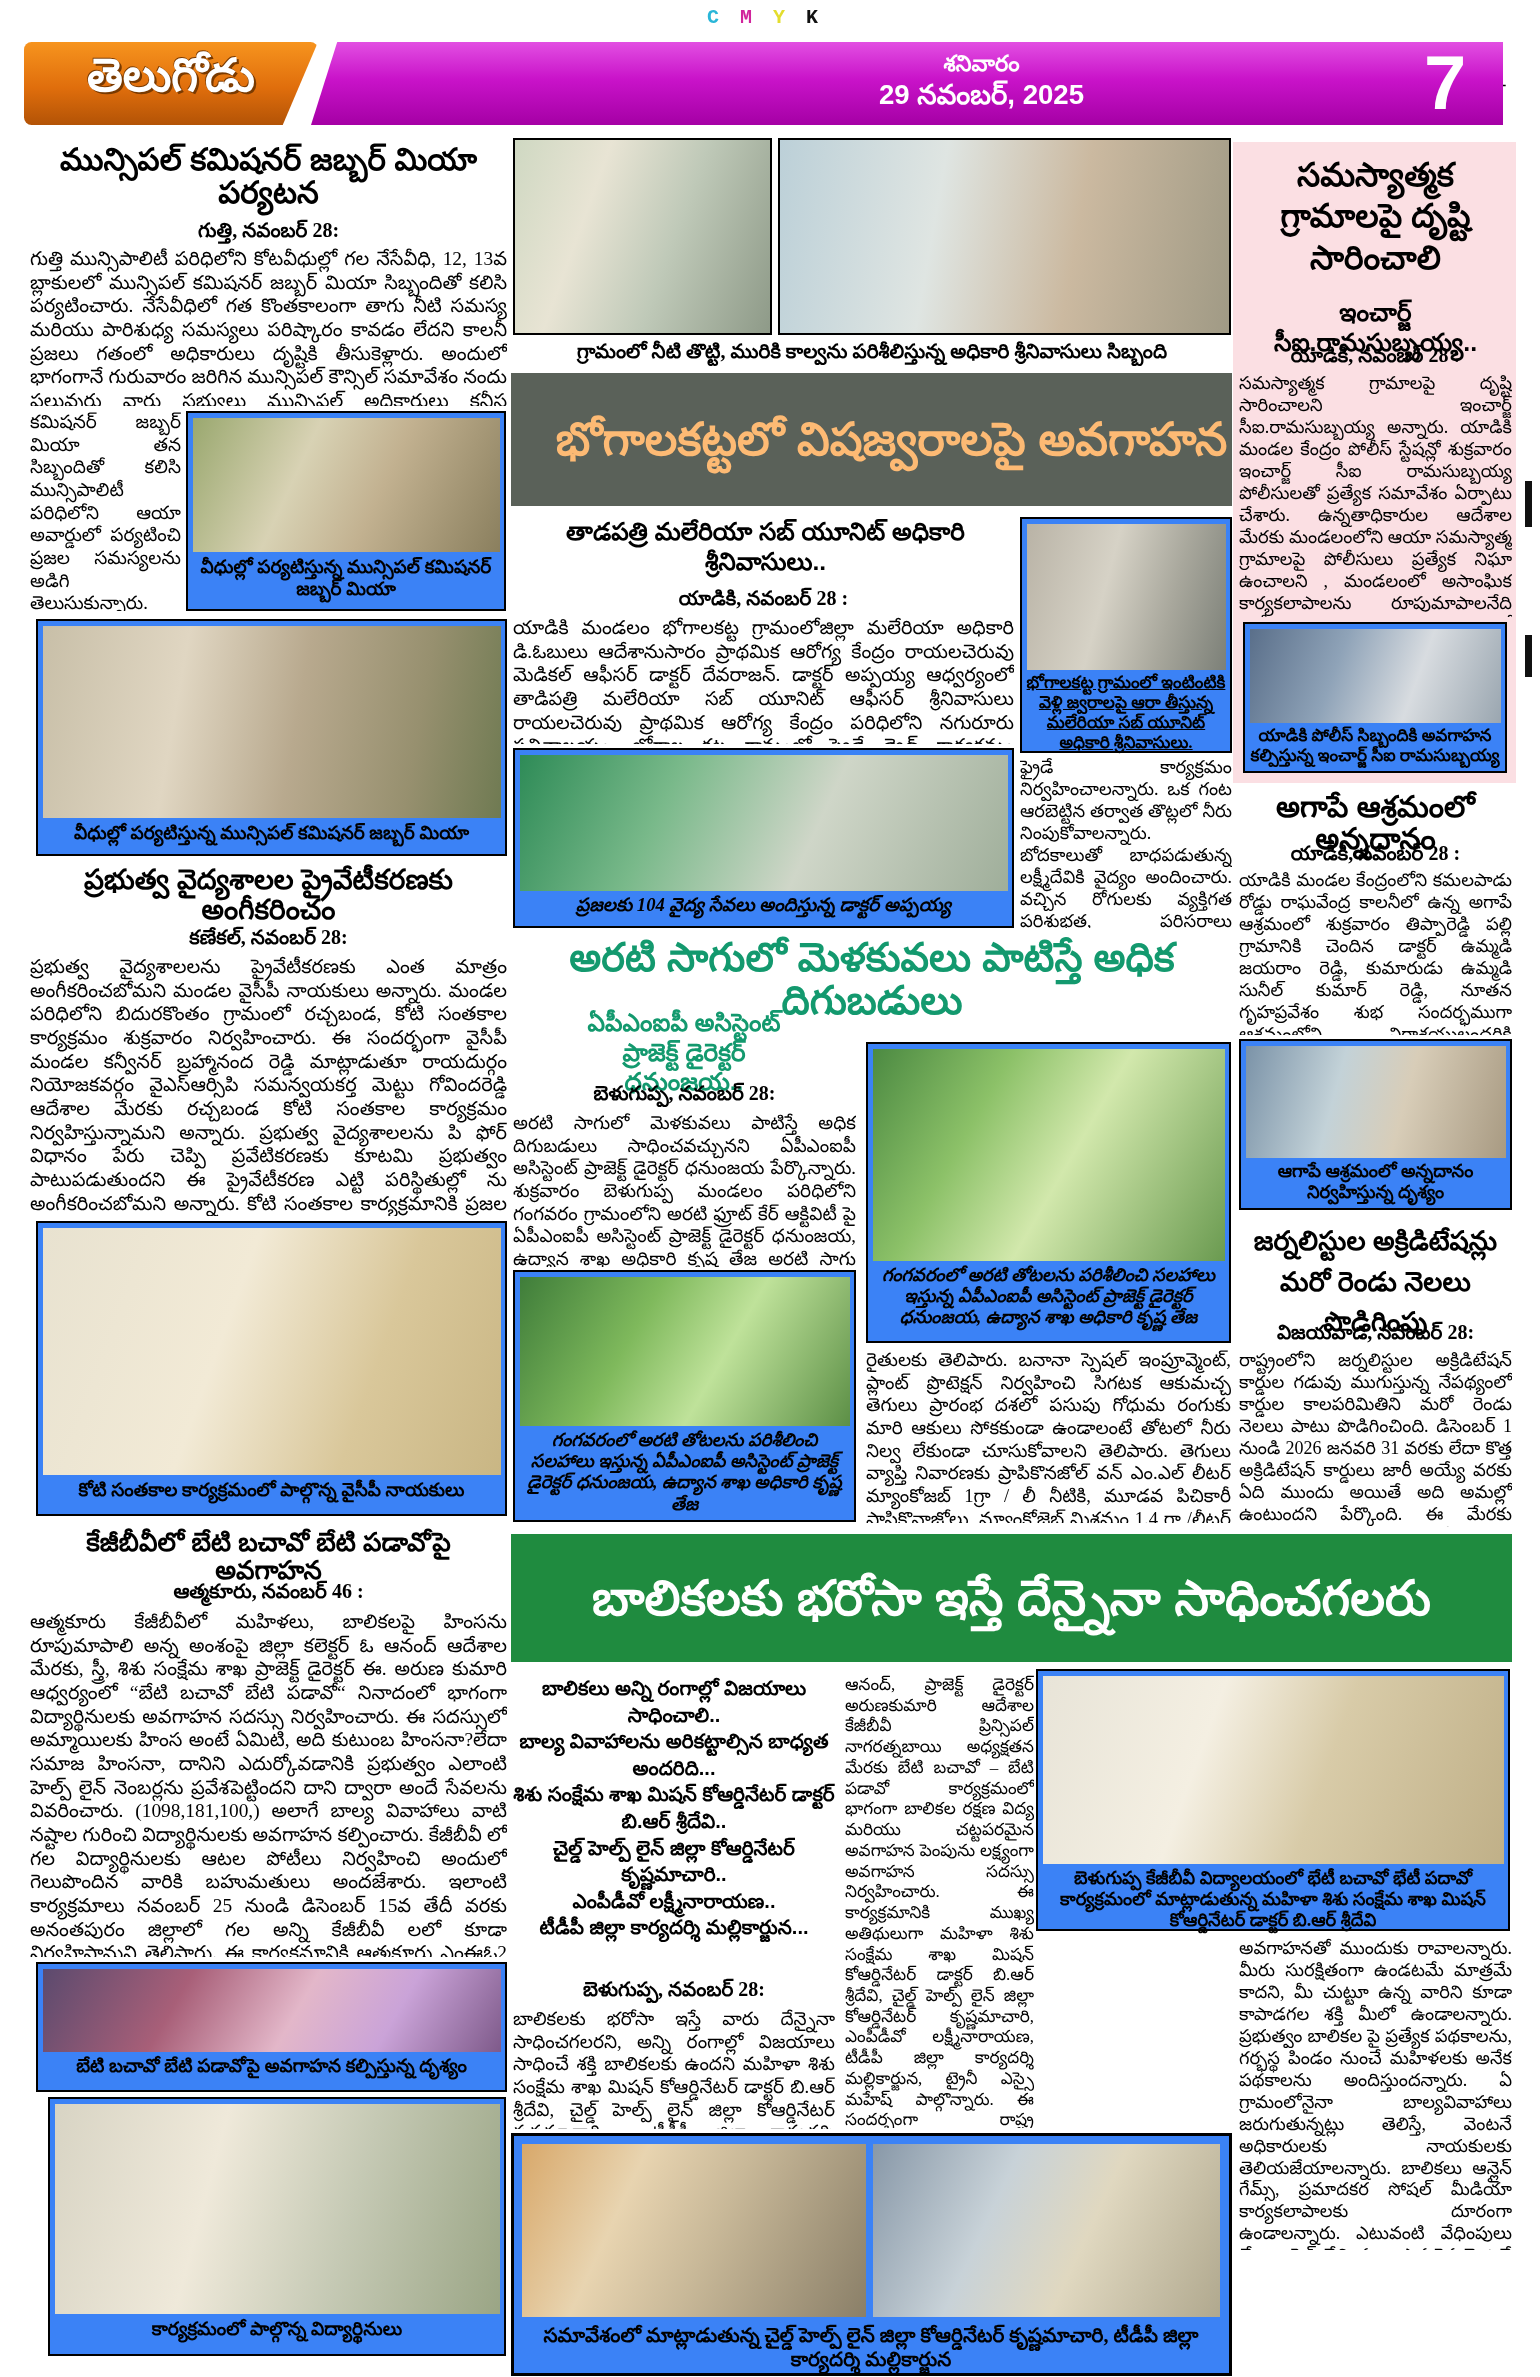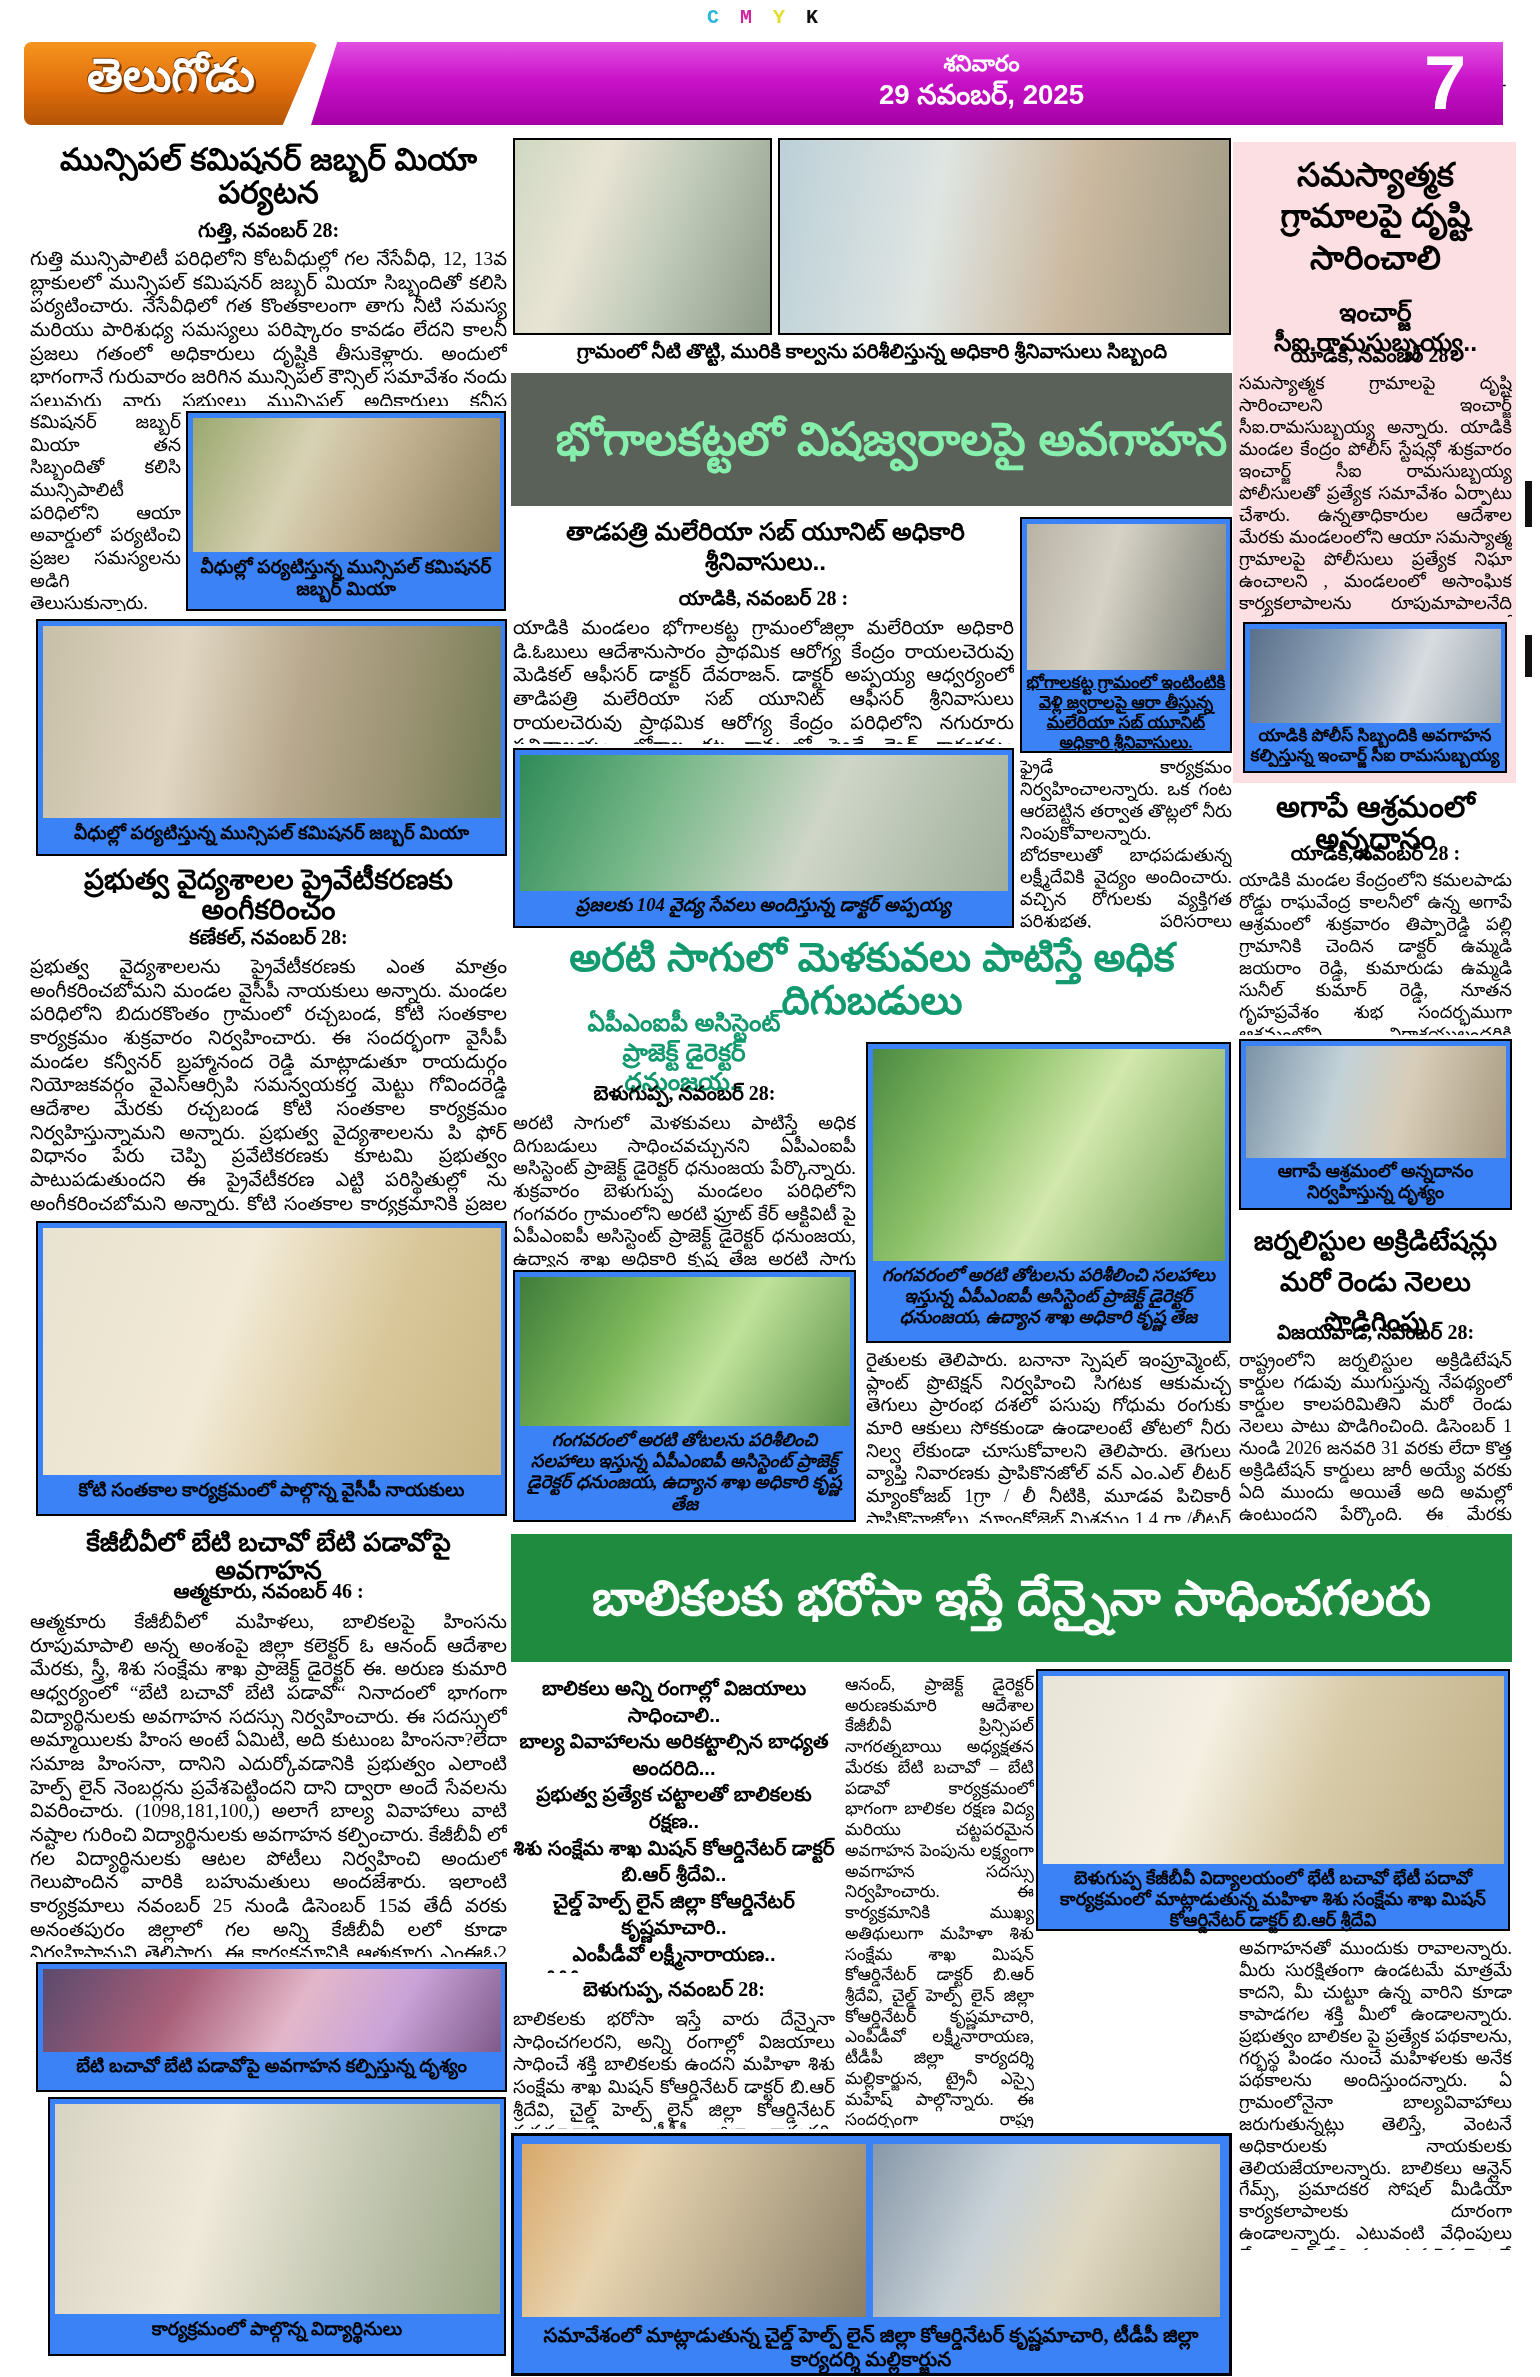--- a/index.html
+++ b/index.html
@@ -99,21 +99,21 @@
   <div class="abs photo-box" style="left:48px;top:2097px;width:458px;height:259px;">
     <div class="photo ph-e" style="height:210px;"></div>
     <div class="caption" style="padding-top:4.5px;">కార్యక్రమంలో పాల్గొన్న విద్యార్థినులు</div>
   </div>
 
   <div class="abs frame ph-f" style="left:513px;top:138px;width:259px;height:197px;"></div>
   <div class="abs frame ph-g" style="left:778px;top:138px;width:453px;height:197px;"></div>
   <div class="abs caption" style="left:513px;top:340px;width:718px;font-size:20px;">గ్రామంలో నీటి తొట్టి, మురికి కాల్వను పరిశీలిస్తున్న అధికారి శ్రీనివాసులు సిబ్బంది</div>
 
   <div class="abs" style="left:511px;top:373px;width:721px;height:133px;background:#5a6159;">
-    <div class="headline" style="color:#86efac;font-size:46px;line-height:133px;padding-left:40px;">భోగాలకట్టలో విషజ్వరాలపై అవగాహన</div>
+    <div class="headline" style="color:#fdba74;font-size:46px;line-height:133px;padding-left:40px;">భోగాలకట్టలో విషజ్వరాలపై అవగాహన</div>
   </div>
 
   <div class="abs subhead" style="left:557px;top:517px;width:417px;font-size:24.6px;">తాడపత్రి మలేరియా సబ్ యూనిట్ అధికారి శ్రీనివాసులు..</div>
   <div class="abs dateline" style="left:513px;top:587px;width:501px;">యాడికి, నవంబర్ 28 :</div>
   <div class="abs bodytxt" style="left:513px;top:616px;width:501px;height:128px;">యాడికి మండలం భోగాలకట్ట గ్రామంలోజిల్లా మలేరియా అధికారి డి.ఓబులు ఆదేశానుసారం ప్రాథమిక ఆరోగ్య కేంద్రం రాయలచెరువు మెడికల్ ఆఫీసర్ డాక్టర్ దేవరాజన్. డాక్టర్ అప్పయ్య ఆధ్వర్యంలో తాడిపత్రి మలేరియా సబ్ యూనిట్ ఆఫీసర్ శ్రీనివాసులు రాయలచెరువు ప్రాథమిక ఆరోగ్య కేంద్రం పరిధిలోని నగురూరు సచివాలయం, భోగాల కట్ట గ్రామంలో ఫ్రైడే డ్రైడ్ కార్యక్రమం నిర్వహించారు. ప్రతి శుక్రవారం</div>
   <div class="abs photo-box" style="left:513px;top:748px;width:501px;height:180px;">
     <div class="photo ph-h" style="height:136px;"></div>
     <div class="caption" style="padding-top:3.7px;font-style:italic;">ప్రజలకు 104 వైద్య సేవలు అందిస్తున్న డాక్టర్ అప్పయ్య</div>
   </div>
   <div class="abs photo-box" style="left:1020px;top:517px;width:212px;height:236px;">
@@ -136,21 +136,20 @@
   </div>
   <div class="abs bodytxt" style="left:866px;top:1349px;width:365px;height:174px;font-size:18.6px;">రైతులకు తెలిపారు. బనానా స్పెషల్ ఇంప్రూవ్మెంట్, ప్లాంట్ ప్రొటెక్షన్ నిర్వహించి సిగటక ఆకుమచ్చ తెగులు ప్రారంభ దశలో పసుపు గోధుమ రంగుకు మారి ఆకులు సోకకుండా ఉండాలంటే తోటలో నీరు నిల్వ లేకుండా చూసుకోవాలని తెలిపారు. తెగులు వ్యాప్తి నివారణకు ప్రాపికొనజోల్ వన్ ఎం.ఎల్ లీటర్ మ్యాంకోజబ్ 1గ్రా / లీ నీటికి, మూడవ పిచికారీ ప్రాపికొనాజోలు, మ్యాంకోజెబ్ మిశ్రమం 1.4 గ్రా /లీటర్ నీటికి, ఐదవ పిచికారీ హైడ్రోక్లోప్రొఫిన్ 133 ఎపోనికానాజోల్ 50 ఎస్.ఎ మినరల్ ఆయిల్ పిచికారి చేయాలని రైతులకు సూచించారు. ఈ కార్యక్రమంలో ఏపీఎంపీ అసిస్టెంట్ ప్రాజెక్ట్ డైరెక్టర్ ధనుంజయ, ఉద్యాన శాఖ అధికారి కృష్ణ తేజ, ఏపీఎంపి అధికారి మల్లేష్,ఆర్.ఎస్ కే సిబ్బంది,రైతులు పాల్గొన్నారు.</div>
 
   <div class="abs" style="left:511px;top:1534px;width:1001px;height:128px;background:#1f8b3f;">
     <div class="headline" style="color:#fff;font-size:49px;line-height:128px;">బాలికలకు భరోసా ఇస్తే దేన్నైనా సాధించగలరు</div>
   </div>
 
   <div class="abs" style="left:513px;top:1675px;width:322px;height:298px;overflow:hidden;text-align:center;font-family:'Liberation Sans',sans-serif;font-weight:800;font-size:20px;line-height:1.33;">
     <div>బాలికలు అన్ని రంగాల్లో విజయాలు సాధించాలి..</div>
     <div>బాల్య వివాహాలను అరికట్టాల్సిన బాధ్యత అందరిది...</div>
-    <div>ప్రభుత్వ ప్రత్యేక చట్టాలతో బాలికలకు రక్షణ..</div>
     <div>శిశు సంక్షేమ శాఖ మిషన్ కోఆర్డినేటర్ డాక్టర్ బి.ఆర్ శ్రీదేవి..</div>
     <div>చైల్డ్ హెల్ప్ లైన్ జిల్లా కోఆర్డినేటర్ కృష్ణమాచారి..</div>
     <div>ఎంపీడీవో లక్ష్మీనారాయణ..</div>
     <div>టీడీపీ జిల్లా కార్యదర్శి మల్లికార్జున...</div>
 
   </div>
   <div class="abs dateline" style="left:513px;top:1978px;width:322px;">బెళుగుప్ప, నవంబర్ 28:</div>
   <div class="abs bodytxt" style="left:513px;top:2008px;width:322px;height:121px;font-size:18.6px;">బాలికలకు భరోసా ఇస్తే వారు దేన్నైనా సాధించగలరని, అన్ని రంగాల్లో విజయాలు సాధించే శక్తి బాలికలకు ఉందని మహిళా శిశు సంక్షేమ శాఖ మిషన్ కోఆర్డినేటర్ డాక్టర్ బి.ఆర్ శ్రీదేవి, చైల్డ్ హెల్ప్ లైన్ జిల్లా కోఆర్డినేటర్ కృష్ణమాచారి , టీడీపీ జిల్లా కార్యదర్శి మల్లికార్జున, ట్రైనీ ఎస్సై మహేష్ పేర్కొన్నారు. శుక్రవారం మండల కేంద్రమైన బెళుగుప్ప కేజీబీవీ విద్యాలయంలో జిల్లా కలెక్టర్ ఓ.</div>
   <div class="abs bodytxt" style="left:845px;top:1675px;width:189px;height:453px;font-size:17px;">ఆనంద్, ప్రాజెక్ట్ డైరెక్టర్ అరుణకుమారి ఆదేశాల కేజీబీవీ ప్రిన్సిపల్ నాగరత్నబాయి అధ్యక్షతన మేరకు బేటి బచావో – బేటి పడావో కార్యక్రమంలో భాగంగా బాలికల రక్షణ విద్య మరియు చట్టపరమైన అవగాహన పెంపును లక్ష్యంగా అవగాహన సదస్సు నిర్వహించారు. ఈ కార్యక్రమానికి ముఖ్య అతిథులుగా మహిళా శిశు సంక్షేమ శాఖ మిషన్ కోఆర్డినేటర్ డాక్టర్ బి.ఆర్ శ్రీదేవి, చైల్డ్ హెల్ప్ లైన్ జిల్లా కోఆర్డినేటర్ కృష్ణమాచారి, ఎంపీడీవో లక్ష్మీనారాయణ, టీడీపీ జిల్లా కార్యదర్శి మల్లికార్జున, ట్రైనీ ఎస్సై మహేష్ పాల్గొన్నారు. ఈ సందర్భంగా రాష్ట్ర ప్రభుత్వాలు బాలికల రక్షణ విద్యా అవగాహనకు పెద్దపీట వేసిందన్నారు. బాలికలకు భరోసా ఇచ్చామంటే దేన్నైనా సాధించగలరని పాటు బాలికలు అన్ని రంగాల్లో రాణిస్తున్నారని. సమాజంలో బాల్యవివాహాలు జరుగుతున్నాయని వాటి బాధ్యత మనందరిపై ఉందన్నారు. చిన్న వయసులో వివాహం చేయడం పట్ల వారి ఆరోగ్యంతో పాటు కూడా వారి మేధాశక్తి కూడా నశించి బాల్యవివాహాలను నిర్మూలించాలంటే ముందుకు</div>
 

